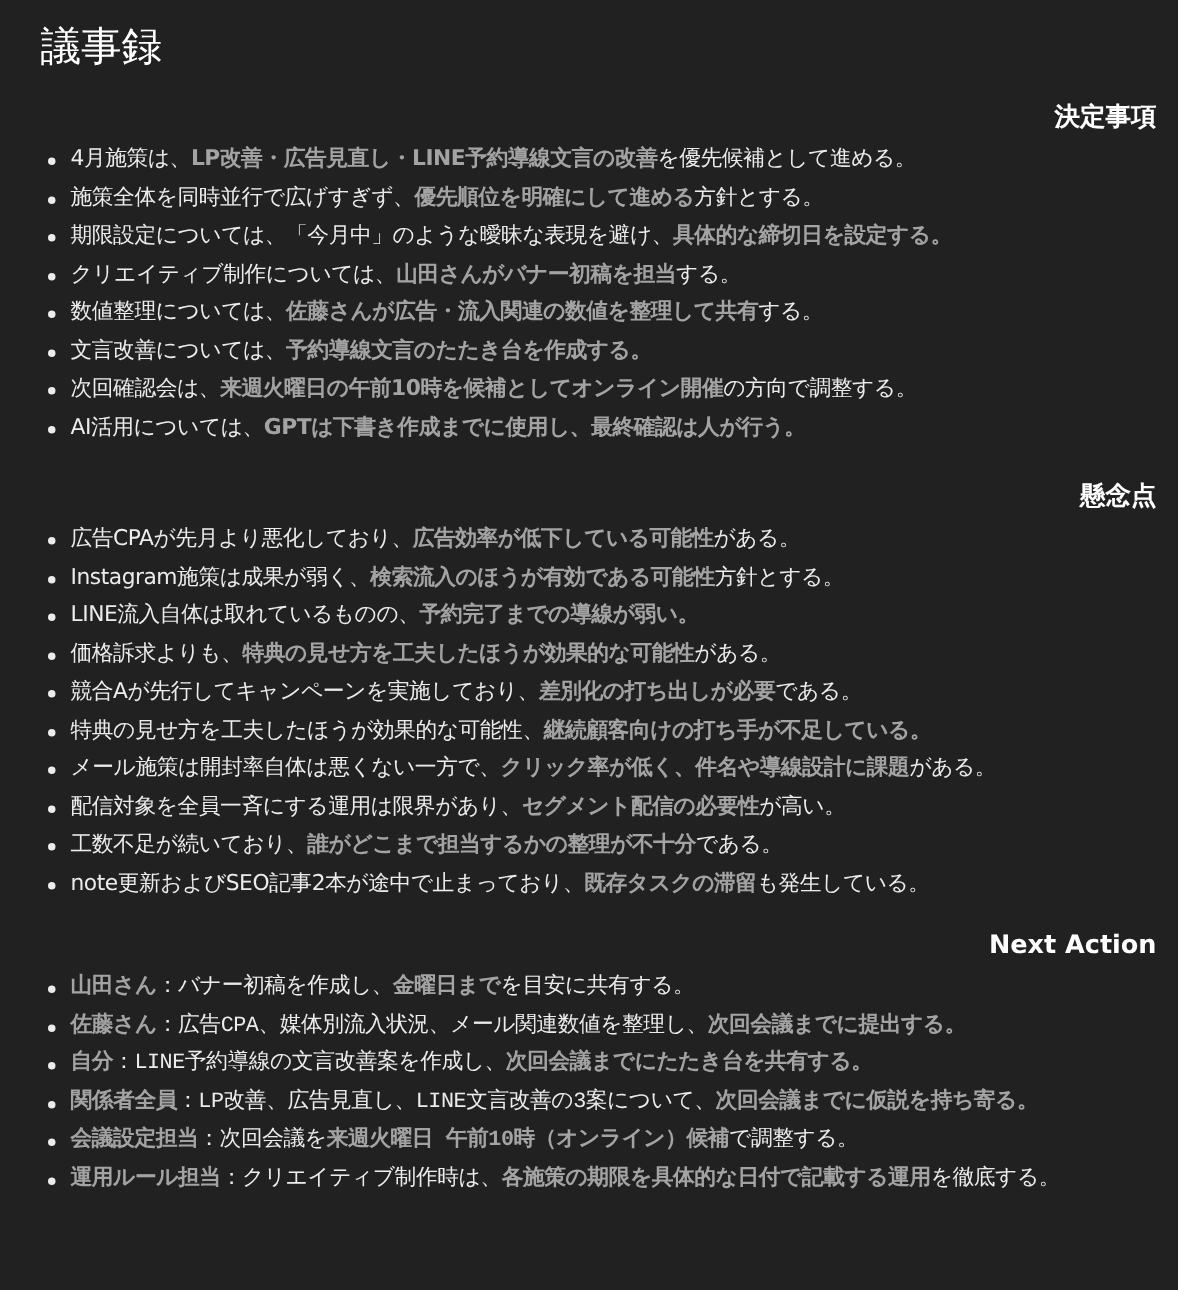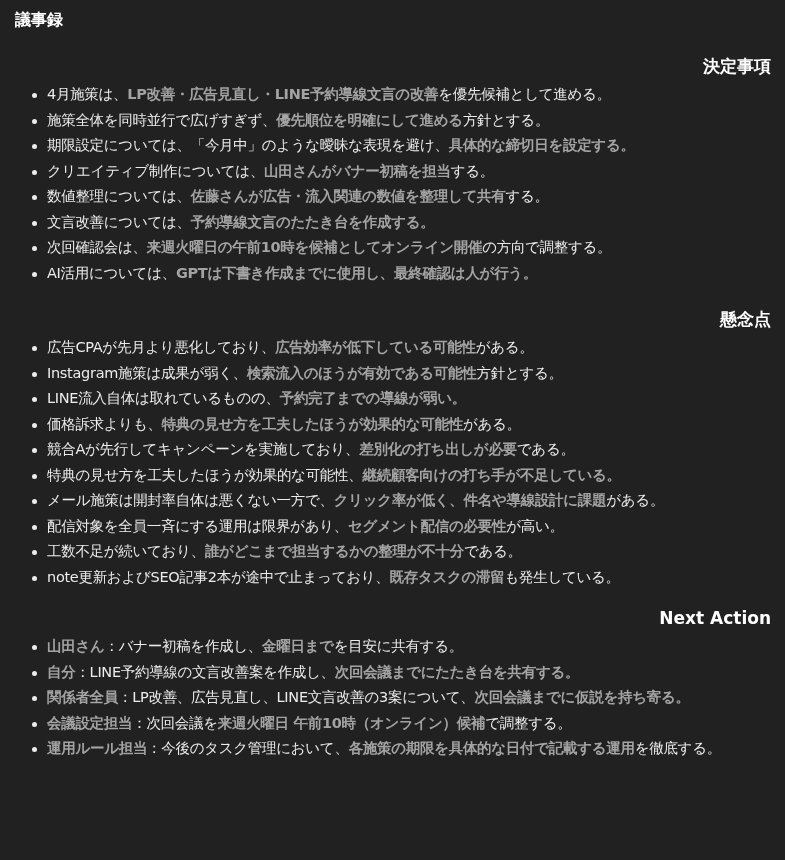--- a/index.html
+++ b/index.html
@@ -12,23 +12,23 @@
     height: 860px;
     overflow: hidden;
     color: #ececec;
     font-family: "DejaVu Sans", "Liberation Sans", sans-serif;
     font-size: 14.5px;
   }
   .doc {
     padding: 6px 14px 0 15px;
   }
   h1 {
-    margin: 0;
-    font-size: 16px;
-    font-weight: bold;
+    margin: 12px;
+    font-size: 27px;
+    font-weight: normal;
     line-height: 28px;
     color: #ffffff;
   }
   h2 {
     margin: 0;
     font-size: 17px;
     font-weight: bold;
     line-height: 24px;
     color: #ffffff;
     text-align: right;
@@ -53,21 +53,21 @@
     top: 11px;
     width: 5px;
     height: 5px;
     border-radius: 50%;
     background: #ececec;
   }
   li b {
     font-weight: bold;
     color: #a3a3a3;
   }
-  .sec-actions li { line-height: 25.5px; }
+  .sec-actions li { line-height: 25.5px; font-family: Liberation Mono, monospace; }
 </style>
 </head>
 <body>
 
 <div class="doc">
   <h1>議事録</h1>
 
   <section class="sec-decisions">
     <h2>決定事項</h2>
     <ul>
@@ -95,19 +95,20 @@
         <li><span>配信対象を全員一斉にする運用は限界があり、</span><b>セグメント配信の必要性</b><span>が高い。</span></li>
         <li><span>工数不足が続いており、</span><b>誰がどこまで担当するかの整理が不十分</b><span>である。</span></li>
         <li><span>note更新およびSEO記事2本が途中で止まっており、</span><b>既存タスクの滞留</b><span>も発生している。</span></li>
       </ul>
   </section>
 
   <section class="sec-actions">
     <h2>Next Action</h2>
     <ul>
         <li><b>山田さん</b><span>：バナー初稿を作成し、</span><b>金曜日まで</b><span>を目安に共有する。</span></li>
+        <li><b>佐藤さん</b><span>：広告CPA、媒体別流入状況、メール関連数値を整理し、</span><b>次回会議までに提出する。</b></li>
         <li><b>自分</b><span>：LINE予約導線の文言改善案を作成し、</span><b>次回会議までにたたき台を共有する。</b></li>
         <li><b>関係者全員</b><span>：LP改善、広告見直し、LINE文言改善の3案について、</span><b>次回会議までに仮説を持ち寄る。</b></li>
         <li><b>会議設定担当</b><span>：次回会議を</span><b>来週火曜日 午前10時（オンライン）候補</b><span>で調整する。</span></li>
-        <li><b>運用ルール担当</b><span>：今後のタスク管理において、</span><b>各施策の期限を具体的な日付で記載する運用</b><span>を徹底する。</span></li>
+        <li><b>運用ルール担当</b><span>：クリエイティブ制作時は、</span><b>各施策の期限を具体的な日付で記載する運用</b><span>を徹底する。</span></li>
       </ul>
   </section>
 </div>
 
 </body></html>

